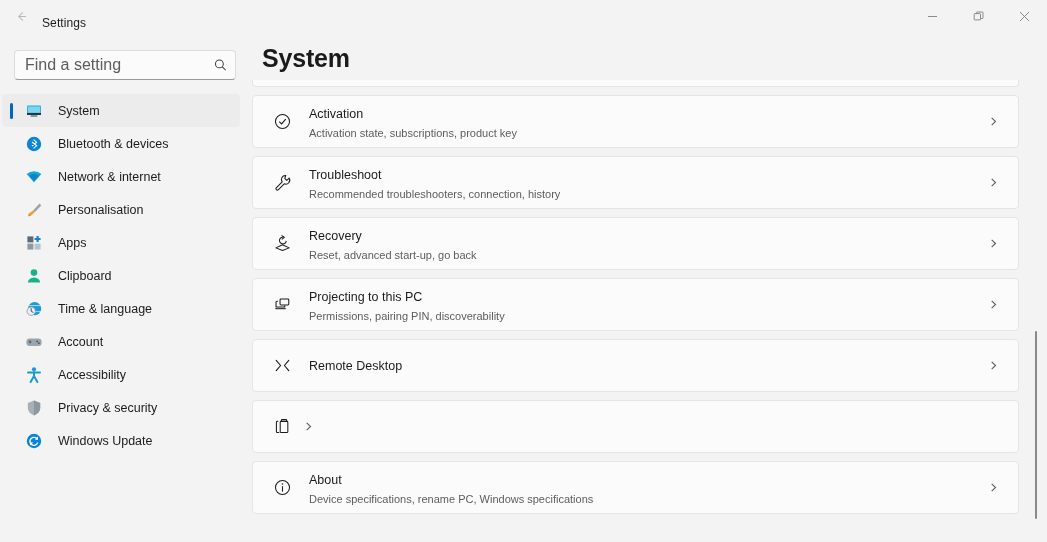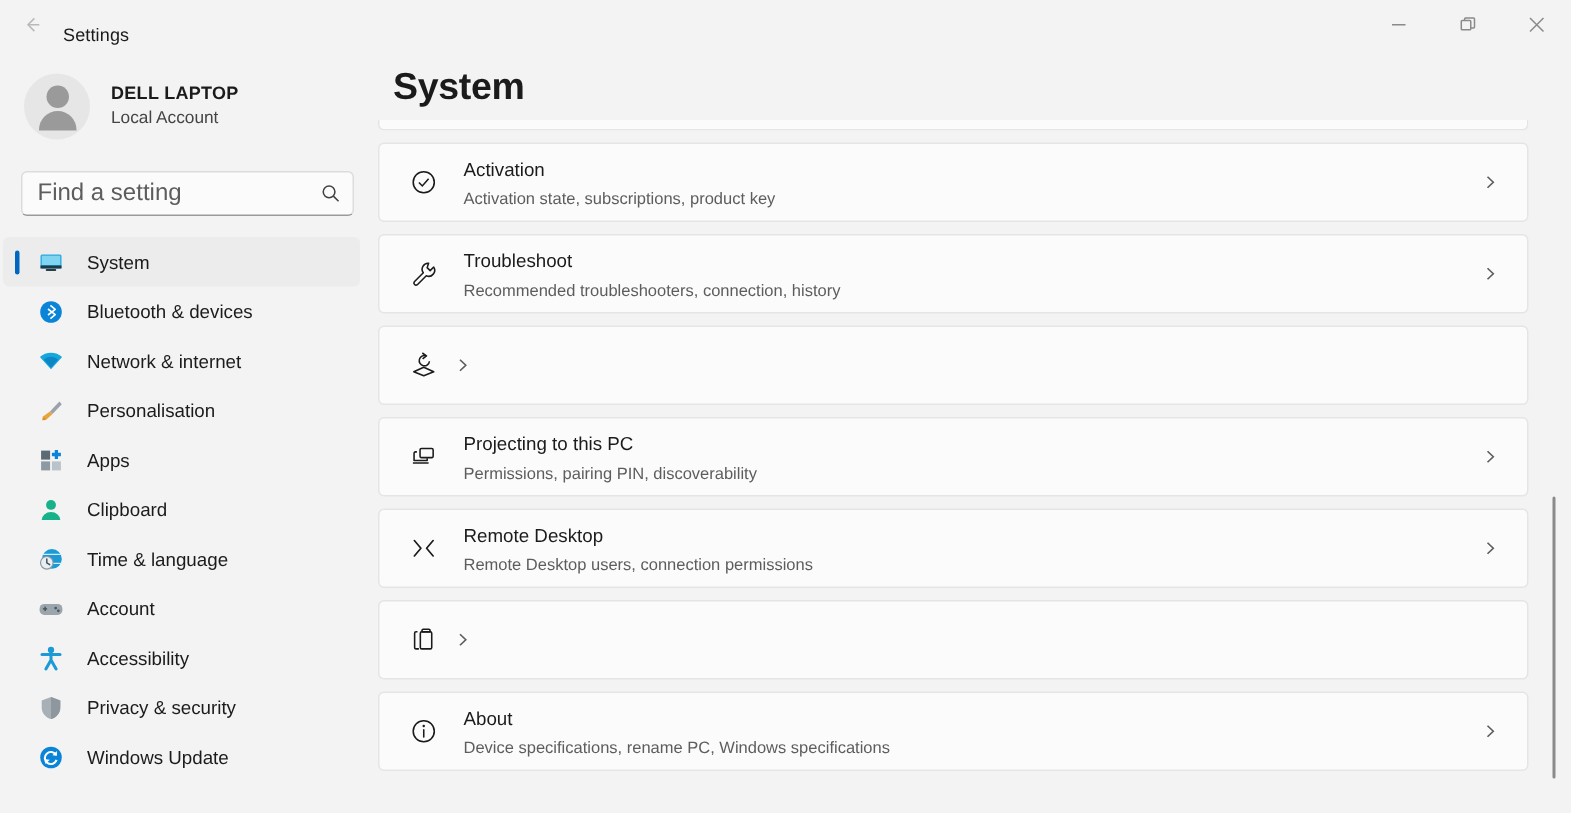--- a/index.html
+++ b/index.html
@@ -323,30 +323,20 @@
             <path d="M1 1 L10 10 M10 1 L1 10"></path>
           </svg>
       </div>
     </div>
   </div>
 
   <div class="content">
 
     <div class="sidebar">
 
-      <div class="account">
-        <div class="avatar">
-          <div class="head"></div>
-          <div class="body"></div>
-        </div>
-        <div class="account-text">
-          <div class="account-name">DELL LAPTOP</div>
-          <div class="account-sub">Local Account</div>
-        </div>
-      </div>
 
       <div class="search-wrap">
         <div class="search-box">
           <input type="text" placeholder="Find a setting" style="">
           <span class="search-icon">
             <svg width="13" height="13" viewBox="0 0 14 14" fill="none" stroke="currentColor" stroke-width="1.1">
               <circle cx="5.8" cy="5.8" r="4.2"></circle>
                 <path d="M8.9 8.9 L12.6 12.6"></path>
             </svg>
           </span>
@@ -536,20 +526,24 @@
           </div>
 
           <div class="card">
             <span class="card-icon">
               <svg width="19" height="19" viewBox="0 0 20 20" fill="none" stroke="currentColor" stroke-width="1.1" stroke-linejoin="round">
                 <path d="M11.6 3.4 A3.6 3.6 0 1 0 14 7.2"></path>
                 <path d="M9 1.4 L11.9 3.5 L9.2 5.6"></path>
                 <path d="M3 14.6 L10 11.4 L17 14.6 L10 17.4 Z"></path>
               </svg>
             </span>
+            <span class="card-text">
+              <span class="card-title">Recovery</span>
+              <span class="card-sub" style="display:block">Reset, advanced start-up, go back</span>
+            </span>
             <span class="card-chevron">
               <svg width="11" height="11" viewBox="0 0 12 12" fill="none" stroke="currentColor" stroke-width="1.2">
                   <path d="M4 2 L8.2 6 L4 10"></path>
                 </svg>
             </span>
           </div>
 
           <div class="card">
             <span class="card-icon">
               <svg width="19" height="19" viewBox="0 0 20 20" fill="none" stroke="currentColor" stroke-width="1.1" stroke-linejoin="round">
@@ -571,21 +565,20 @@
 
           <div class="card">
             <span class="card-icon">
               <svg width="19" height="19" viewBox="0 0 20 20" fill="none" stroke="currentColor" stroke-width="1.2" stroke-linecap="round" stroke-linejoin="round">
                 <path d="M3.4 4.6 L8 10 L3.4 15.4"></path>
                 <path d="M16.6 4.6 L12 10 L16.6 15.4"></path>
               </svg>
             </span>
             <span class="card-text">
               <span class="card-title">Remote Desktop</span>
-              <span class="card-sub" style="display:block">Remote Desktop users, connection permissions</span>
             </span>
             <span class="card-chevron">
               <svg width="11" height="11" viewBox="0 0 12 12" fill="none" stroke="currentColor" stroke-width="1.2">
                   <path d="M4 2 L8.2 6 L4 10"></path>
                 </svg>
             </span>
           </div>
 
           <div class="card">
             <span class="card-icon">

